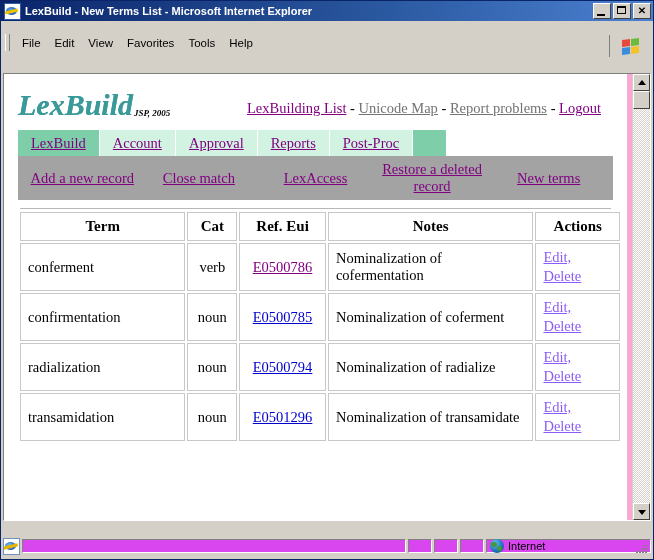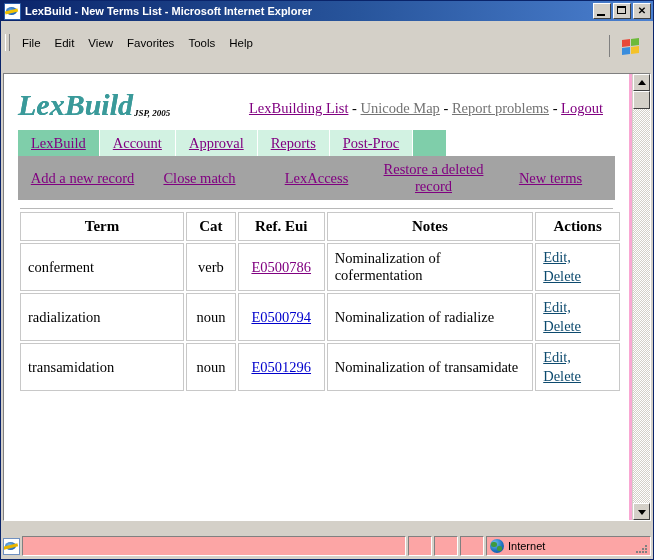--- a/index.html
+++ b/index.html
@@ -80,21 +80,21 @@
     margin:0 2px;
     border-top:1px solid #808080;
     border-left:1px solid #808080;
     border-right:1px solid #ffffff;
     border-bottom:1px solid #ffffff;
     background:#ffffff;
     overflow:hidden;
   }
   .page{
     flex:1;background:#ffffff;overflow:hidden;position:relative;
-    border-right:3px solid #f9a8d4;
+    border-right:5px solid #f9a8d4;
   }
   
   .vscroll{
     width:17px;flex:0 0 17px;background:#ffffff;
     display:flex;flex-direction:column;
     border-left:1px solid #d4d0c8;
   }
   .sbtn{
     height:17px;flex:0 0 17px;background:#d4d0c8;
     border-top:1px solid #ffffff;border-left:1px solid #ffffff;
@@ -120,24 +120,24 @@
     border-top:1px solid #ffffff;border-left:1px solid #ffffff;
     border-right:1px solid #404040;border-bottom:1px solid #404040;
     box-sizing:border-box;
   }
   
   .statusbar{
     height:22px;flex:0 0 22px;display:flex;align-items:center;
     background:#d4d0c8;padding:1px 2px 2px 2px;gap:2px;
   }
   .spane{
-    height:20px;box-sizing:border-box;
+    height:14px;box-sizing:border-box;
     border-top:1px solid #808080;border-left:1px solid #808080;
     border-right:1px solid #ffffff;border-bottom:1px solid #ffffff;
-    background:#fca5a5;display:flex;align-items:center;
+    background:#d946ef;display:flex;align-items:center;
     font-size:11px;color:#000;padding:0 3px;
   }
   .sp-main{flex:1;}
   .sp-small{width:24px;}
   .sp-zone{width:165px;gap:4px;}
   .ie-status-ico{
     width:15px;height:15px;flex:0 0 15px;position:relative;overflow:hidden;
     background:#ffffff;border:1px solid #7090c0;
   }
   .ie-status-ico:before{content:"";position:absolute;left:1px;top:3px;width:11px;height:8px;
@@ -231,21 +231,21 @@
   }
   .c-term{width:176px;text-align:left;margin-left:16px;}
   .c-cat{width:36px;text-align:center;}
   .c-eui{width:76px;text-align:center;}
   .c-notes{width:236px;text-align:left;}
   .c-act{width:78px;text-align:left;}
   td.c-term,td.c-notes{height:38px;}
   td.c-eui a{color:#0000cc;}
   td.c-eui a.visited{color:#800080;}
   .acts{line-height:19px;}
-  .acts a{color:#0c4a6e;}
+  .acts a{color:#8b5cf6;}
 </style>
 </head>
 <body>
 
 <div class="window">
 
   <div class="titlebar">
     <div class="title-ico"></div>
     <div class="title-text">LexBuild - New Terms List - Microsoft Internet Explorer</div>
     <div class="winbtns">
@@ -330,20 +330,32 @@
               <th class="c-notes">Notes</th>
               <th class="c-act">Actions</th>
             </tr>
           </thead>
           <tbody>
             <tr>
               <td class="c-term">conferment</td>
               <td class="c-cat">verb</td>
               <td class="c-eui"><a class="visited" href="#">E0500786</a></td>
               <td class="c-notes">Nominalization of cofermentation</td>
+              <td class="c-act">
+                <div class="acts">
+                  <a href="#">Edit,</a><br>
+                  <a href="#">Delete</a>
+                </div>
+              </td>
+            </tr>
+            <tr>
+              <td class="c-term">confirmentation</td>
+              <td class="c-cat">noun</td>
+              <td class="c-eui"><a href="#">E0500785</a></td>
+              <td class="c-notes">Nominalization of coferment</td>
               <td class="c-act">
                 <div class="acts">
                   <a href="#">Edit,</a><br>
                   <a href="#">Delete</a>
                 </div>
               </td>
             </tr>
             <tr>
               <td class="c-term">radialization</td>
               <td class="c-cat">noun</td>

